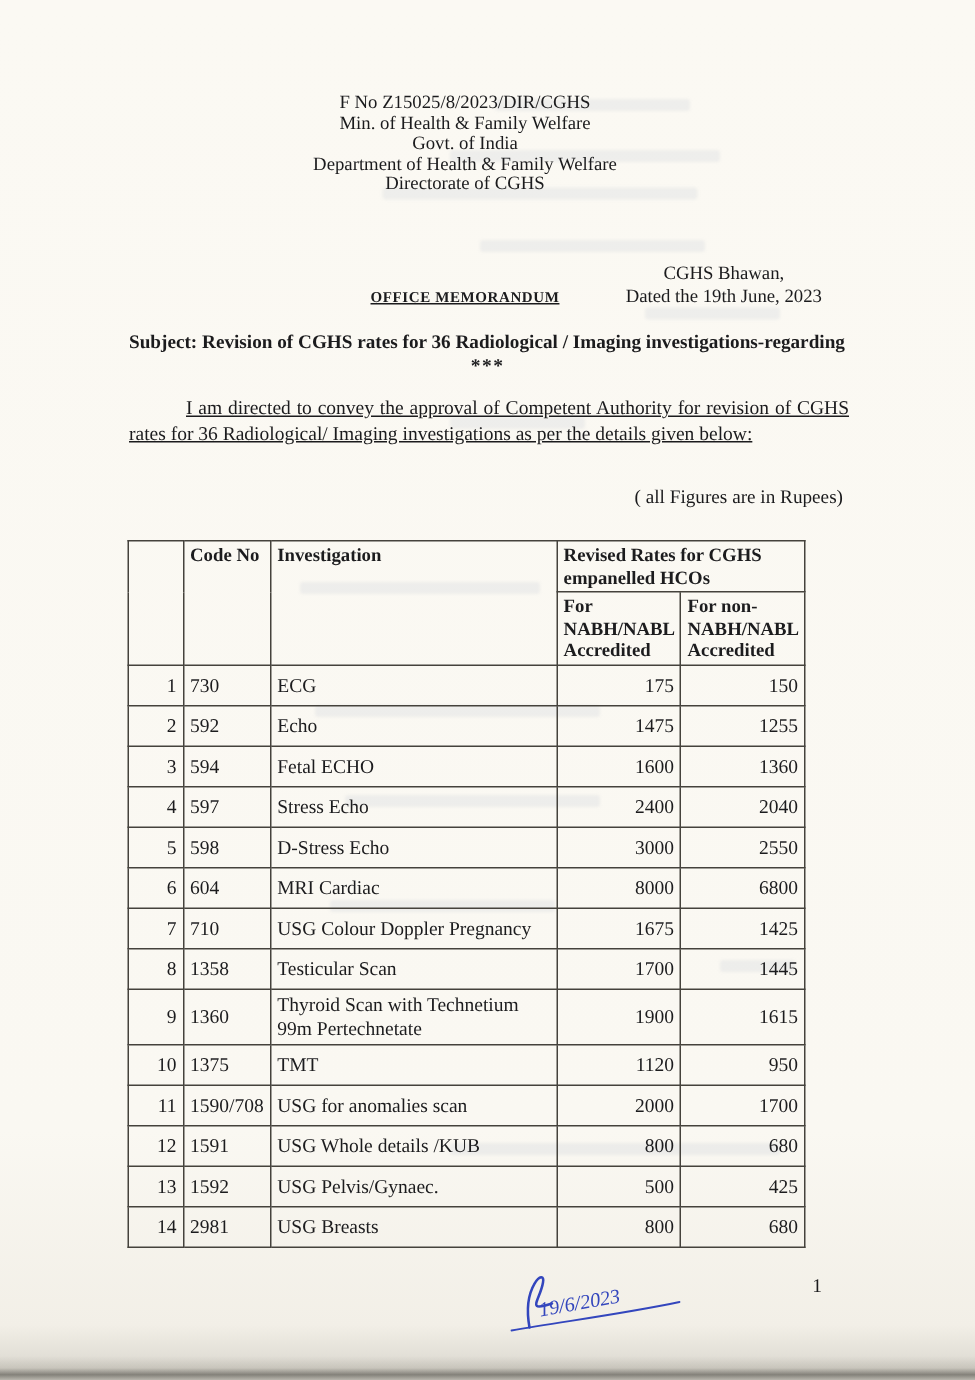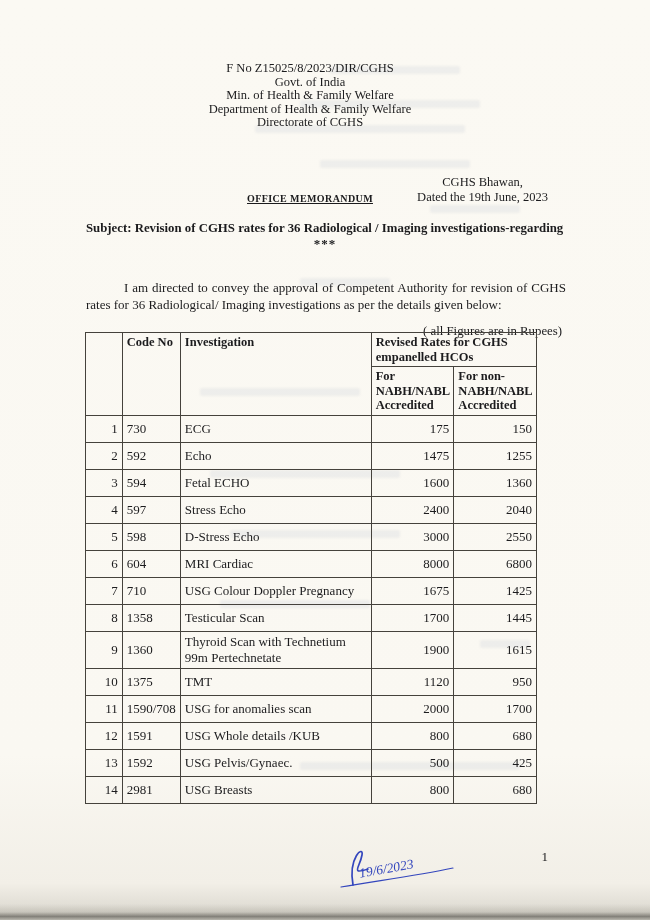--- a/index.html
+++ b/index.html
@@ -65,36 +65,37 @@
     position: absolute;
     top: 236px; left: 0;
     width: 650px;
     text-align: center;
     font-weight: bold;
     font-size: 13px;
     letter-spacing: 1px;
   }
   .body-paragraph {
     position: absolute;
-    top: 280px; left: 86px;
+    top: 264px; left: 86px;
     width: 480px;
     font-size: 13px;
     line-height: 16.5px;
     text-align: justify;
     text-indent: 38px;
+    text-decoration: underline;
   }
   .figures-note {
     position: absolute;
     top: 324px; right: 88px;
     font-size: 12.8px;
   }
 
   .rates-table {
     position: absolute;
-    top: 332px; left: 85px;
+    top: 360px; left: 85px;
     width: 452px;
     border-collapse: collapse;
     font-size: 13px;
     color: #1c1c1e;
   }
   .rates-table th, .rates-table td {
     border: 1px solid #45423c;
     padding: 2px 4px;
     background: transparent;
   }
@@ -168,22 +169,22 @@
     <i style="left:230px; top:530px; width:170px;"></i>
     <i style="left:220px; top:600px; width:150px;"></i>
     <i style="left:480px; top:640px; width:50px;"></i>
     <i style="left:300px; top:762px; width:220px;"></i>
   </div>
 
   <div class="content">
 
     <div class="letterhead">
       <div>F No  Z15025/8/2023/DIR/CGHS</div>
+      <div>Min. of Health &amp; Family Welfare</div>
       <div>Govt. of India</div>
-      <div>Min. of Health &amp; Family Welfare</div>
       <div>Department of Health &amp; Family Welfare</div>
       <div>Directorate of CGHS</div>
     </div>
 
     <div class="address-block">
       <div>CGHS Bhawan,</div>
       <div>Dated the 19th June,  2023</div>
     </div>
 
     <div class="memo-title">OFFICE MEMORANDUM</div>

